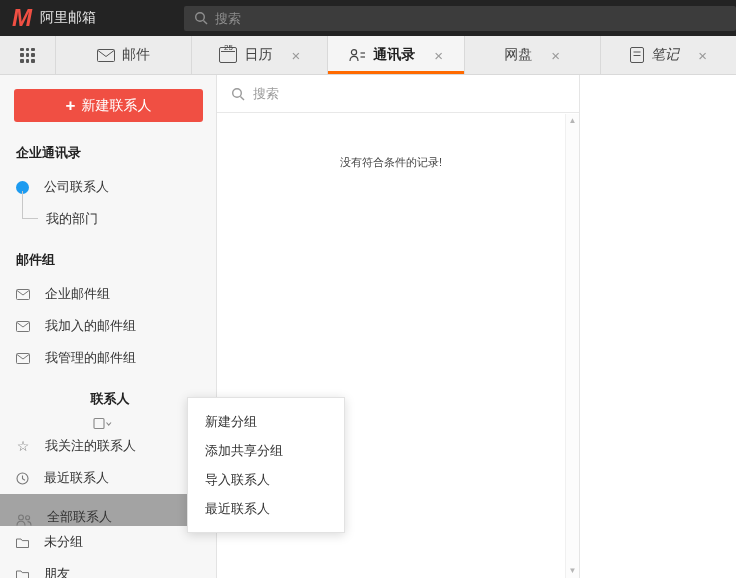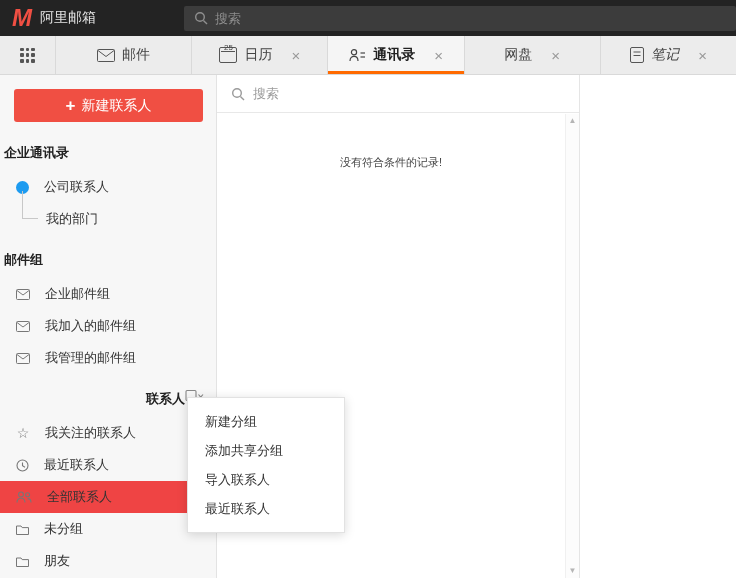--- a/index.html
+++ b/index.html
@@ -36,27 +36,27 @@
 
   
   .content { display:flex; height:503px; }
 
   
   .sidebar { width:217px; background:#f7f7f7; border-right:1px solid #e3e3e3; overflow:hidden; flex:none; }
   .new-contact { margin:14px 14px 6px; width:189px; height:33px; background:var(--accent-red,#f04f43); color:#fff;
                  font-size:14px; border:none; border-radius:3px; cursor:pointer; display:flex; align-items:center;
                  justify-content:center; gap:6px; font-family:inherit; }
   .new-contact .plus { font-size:17px; font-weight:bold; line-height:1; }
-  .section-title { font-size:13px; font-weight:bold; color:#222; padding:16px 4px 9px; }
-  .section-head { display:flex; align-items:center; justify-content:flex-end; padding-right:12px; }
+  .section-title { font-size:13px; font-weight:bold; color:#222; padding:16px 16px 9px; }
+  .section-head { display:flex; align-items:center; justify-content:center; padding-right:12px;flex-direction:column; }
   .section-head .section-title { padding-right:0; }
   .menu-trigger { cursor:pointer; display:flex; align-items:center; }
   .side-item { position:relative; height:32px; display:flex; align-items:center; padding-left:16px; gap:15px;
                font-size:13px; color:#333; cursor:pointer; }
-  .side-item.selected { background:#ef4444; }
+  .side-item.selected { background:#a3a3a3;align-items:flex-end; }
   .blue-dot { width:13px; height:13px; border-radius:50%; background:var(--company-dot-blue,#1d9bf0); flex:none; }
   .item-dept { padding-left:46px; }
   .tree-connector { position:absolute; left:22px; top:-12px; width:16px; height:28px;
                     border-left:1px solid #c8c8c8; border-bottom:1px solid #c8c8c8; }
   .glyph-icon { font-size:14px; color:#777; line-height:1; width:14px; text-align:center; }
   .side-item svg, .panel-search svg { flex:none; }
 
   
   .list-panel { width:363px; flex:none; background:#fff; border-right:1px solid #e5e5e5; position:relative; }
   .panel-search { height:38px; border-bottom:1px solid #e8e8e8; display:flex; align-items:center; padding-left:14px; gap:8px; color:#9a9a9a; }

